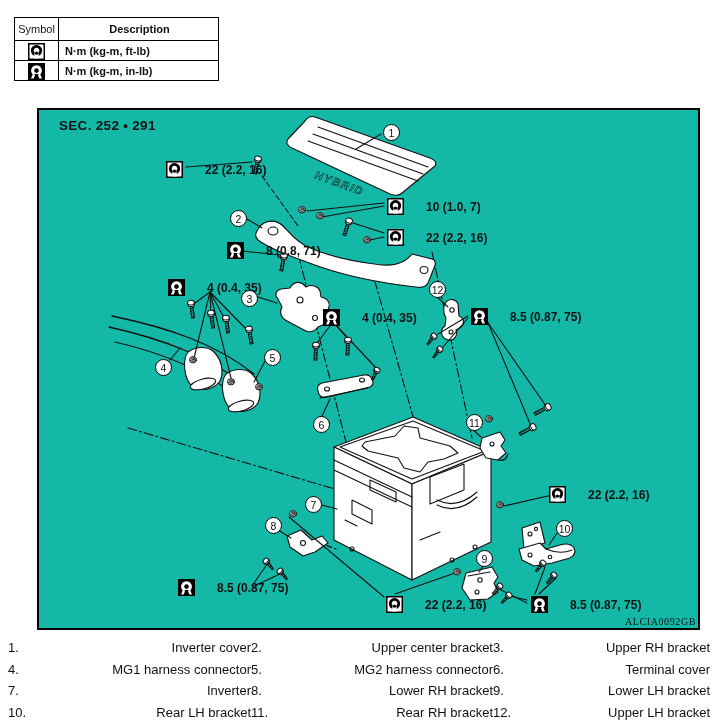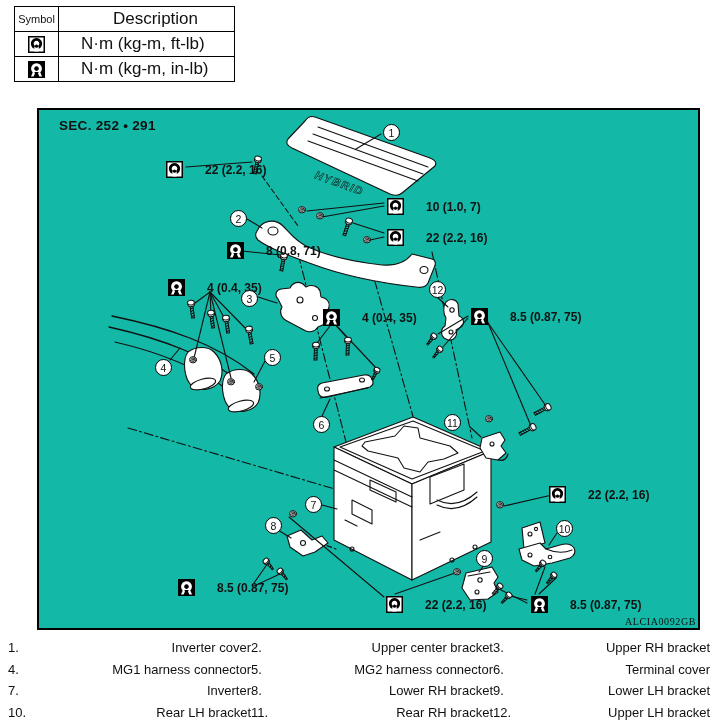--- a/index.html
+++ b/index.html
@@ -1,24 +1,24 @@
 <!DOCTYPE html>
 <html><head>
 <meta charset="utf-8">
 <style>
   html,body{margin:0;padding:0;background:#fff;}
   #page{position:relative;width:717px;height:727px;background:#fff;
         font-family:"Liberation Sans",sans-serif;color:#111;overflow:hidden;}
 
   
-  .symtab{position:absolute;left:14px;top:6px;border-collapse:collapse;}
+  .symtab{position:absolute;left:14px;top:17px;border-collapse:collapse;}
   .symtab td,.symtab th{border:1.5px solid #000;padding:0;font-weight:normal;}
   .symtab th{font-size:11px;height:18px;}
   .symtab .c-sym{width:43px;text-align:center;vertical-align:middle;}
-  .symtab .c-desc{width:149px;font-size:17px;text-align:left;padding:2px 4px 2px 22px;}
+  .symtab .c-desc{width:149px;font-size:11px;text-align:left;padding:2px 4px 2px 6px;font-weight:bold;}
   .symtab td.c-sym{height:19px;}
   .tqicon{width:17px;height:17px;display:inline-block;vertical-align:middle;}
 
   
   .diagram{position:absolute;left:37px;top:108px;width:659px;height:518px;
            border:2px solid #000;background:#14b8a6;}
   .sec-label{position:absolute;left:20px;top:8px;font-size:13.5px;font-weight:bold;letter-spacing:.3px;}
   .fig-code{position:absolute;right:2px;bottom:1px;font-family:Liberation Serif, serif;
             font-size:10px;letter-spacing:.6px;}
   .art{position:absolute;left:0;top:0;}
@@ -399,21 +399,21 @@
     <div class="callout" style="left:344px;top:14px">1</div>
     <div class="callout" style="left:191px;top:100px">2</div>
     <div class="callout" style="left:202px;top:180px">3</div>
     <div class="callout" style="left:116px;top:249px">4</div>
     <div class="callout" style="left:225px;top:239px">5</div>
     <div class="callout" style="left:274px;top:306px">6</div>
     <div class="callout" style="left:266px;top:386px">7</div>
     <div class="callout" style="left:226px;top:407px">8</div>
     <div class="callout" style="left:437px;top:440px">9</div>
     <div class="callout" style="left:517px;top:410px">10</div>
-    <div class="callout" style="left:405px;top:304px">11</div>
+    <div class="callout" style="left:427px;top:304px">11</div>
     <div class="callout" style="left:390px;top:171px">12</div>
 
     <div class="fig-code">ALCIA0092GB</div>
   </div>
 
   <div class="plist">
     <span class="pl-num">1.</span>
     <span class="pl-label">Inverter cover</span>
     <span class="pl-num">2.</span>
     <span class="pl-label">Upper center bracket</span>

